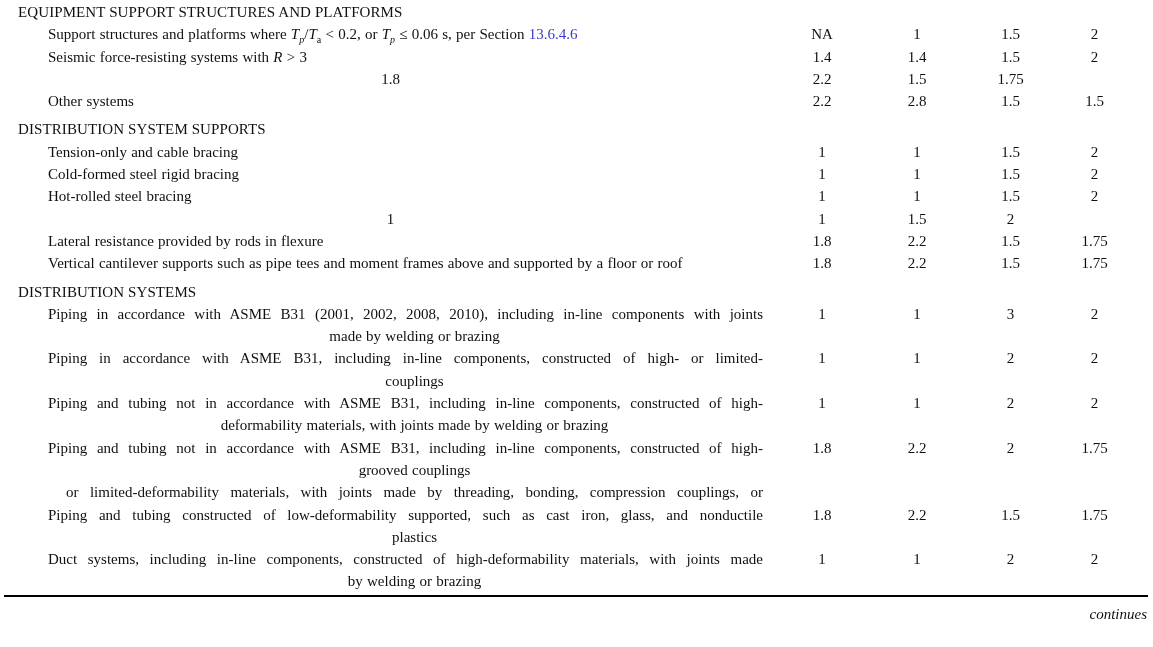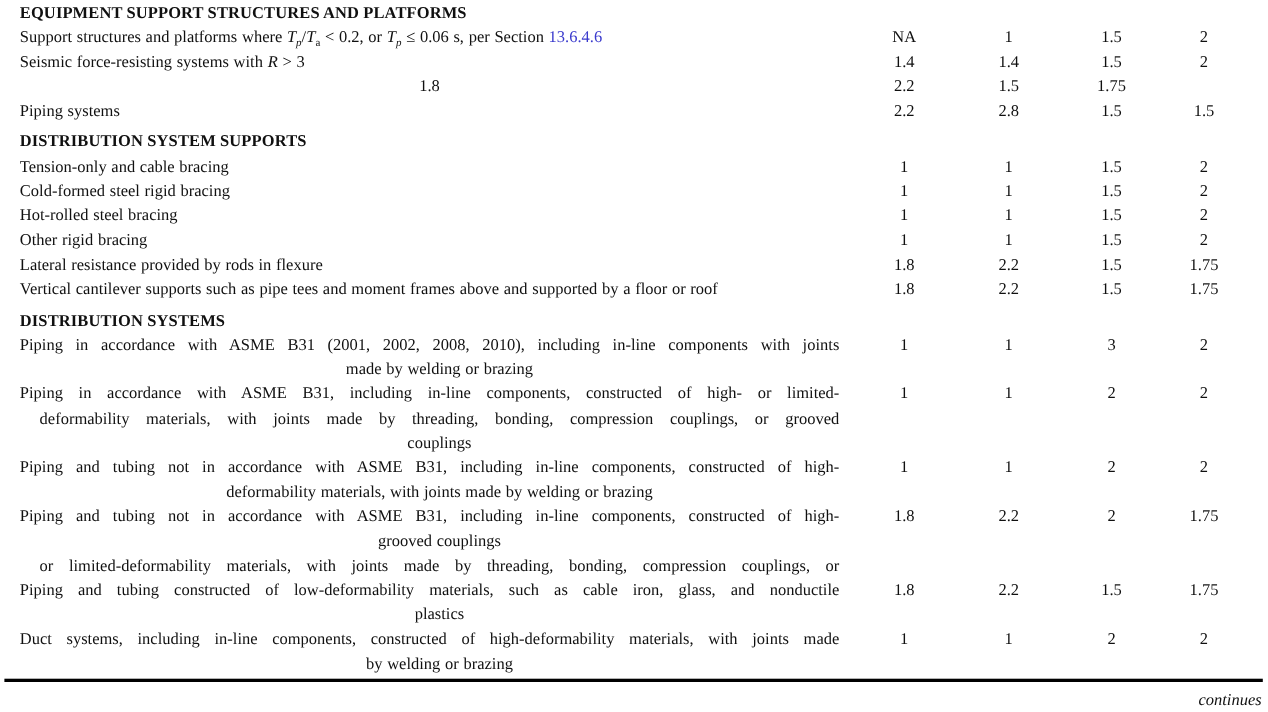--- a/index.html
+++ b/index.html
@@ -6,32 +6,32 @@
   body {
     width: 1153px; height: 647px;
     background: #ffffff;
     color: #101010;
     font-family: "Liberation Serif", serif;
     font-size: 15px;
     overflow: hidden;
   }
   #table-body { padding: 1px 0 0 18px; }
   .section-header {
-    font-weight: bold;
+    font-weight: normal;
     line-height: 22.3px;
     margin-top: 6px;
     letter-spacing: 0.1px;
   }
   #table-body > .section-header:first-child { margin-top: 0; }
   .row {
     display: grid;
     grid-template-columns: 745px 118px 72px 115px 53px;
     align-items: start;
   }
-  .label { line-height: 22.3px; }
+  .label { line-height: 22.3px; margin-left: 30px; }
   .label .line { word-spacing: 0.5px; }
   .label .line.cont { padding-left: 18px; text-align: center; }
   .label .line.just { text-align: justify; text-align-last: justify; }
   .val {
     text-align: center;
     line-height: 22.3px;
   }
   .it { font-style: italic; }
   sub { font-size: 10px; line-height: 0; }
   sub.it { font-style: italic; }
@@ -73,21 +73,21 @@
         <div class="val">2</div>
       </div>
       <div class="row">
         <div class="val">1.8</div>
         <div class="val">2.2</div>
         <div class="val">1.5</div>
         <div class="val">1.75</div>
       </div>
       <div class="row">
         <div class="label">
-          <div class="line"><span>Piping systems</span></div>
+          <div class="line"><span>Other systems</span></div>
         </div>
         <div class="val">2.2</div>
         <div class="val">2.8</div>
         <div class="val">1.5</div>
         <div class="val">1.5</div>
       </div>
       <div class="section-header">DISTRIBUTION SYSTEM SUPPORTS</div>
       <div class="row">
         <div class="label">
           <div class="line"><span>Tension-only and cable bracing</span></div>
@@ -109,23 +109,20 @@
       <div class="row">
         <div class="label">
           <div class="line"><span>Hot-rolled steel bracing</span></div>
         </div>
         <div class="val">1</div>
         <div class="val">1</div>
         <div class="val">1.5</div>
         <div class="val">2</div>
       </div>
       <div class="row">
-        <div class="label">
-          <div class="line"><span>Other rigid bracing</span></div>
-        </div>
         <div class="val">1</div>
         <div class="val">1</div>
         <div class="val">1.5</div>
         <div class="val">2</div>
       </div>
       <div class="row">
         <div class="label">
           <div class="line"><span>Lateral resistance provided by rods in flexure</span></div>
         </div>
         <div class="val">1.8</div>
@@ -149,21 +146,20 @@
           <div class="line cont"><span>made by welding or brazing</span></div>
         </div>
         <div class="val">1</div>
         <div class="val">1</div>
         <div class="val">3</div>
         <div class="val">2</div>
       </div>
       <div class="row">
         <div class="label">
           <div class="line just"><span>Piping in accordance with ASME B31, including in-line components, constructed of high- or limited-</span></div>
-          <div class="line cont just"><span>deformability materials, with joints made by threading, bonding, compression couplings, or grooved</span></div>
           <div class="line cont"><span>couplings</span></div>
         </div>
         <div class="val">1</div>
         <div class="val">1</div>
         <div class="val">2</div>
         <div class="val">2</div>
       </div>
       <div class="row">
         <div class="label">
           <div class="line just"><span>Piping and tubing not in accordance with ASME B31, including in-line components, constructed of high-</span></div>
@@ -180,21 +176,21 @@
           <div class="line cont"><span>grooved couplings</span></div>
           <div class="line cont just"><span>or limited-deformability materials, with joints made by threading, bonding, compression couplings, or</span></div>
         </div>
         <div class="val">1.8</div>
         <div class="val">2.2</div>
         <div class="val">2</div>
         <div class="val">1.75</div>
       </div>
       <div class="row">
         <div class="label">
-          <div class="line just"><span>Piping and tubing constructed of low-deformability materials, such as cable iron, glass, and nonductile</span></div>
+          <div class="line just"><span>Piping and tubing constructed of low-deformability supported, such as cast iron, glass, and nonductile</span></div>
           <div class="line cont"><span>plastics</span></div>
         </div>
         <div class="val">1.8</div>
         <div class="val">2.2</div>
         <div class="val">1.5</div>
         <div class="val">1.75</div>
       </div>
       <div class="row">
         <div class="label">
           <div class="line just"><span>Duct systems, including in-line components, constructed of high-deformability materials, with joints made</span></div>

